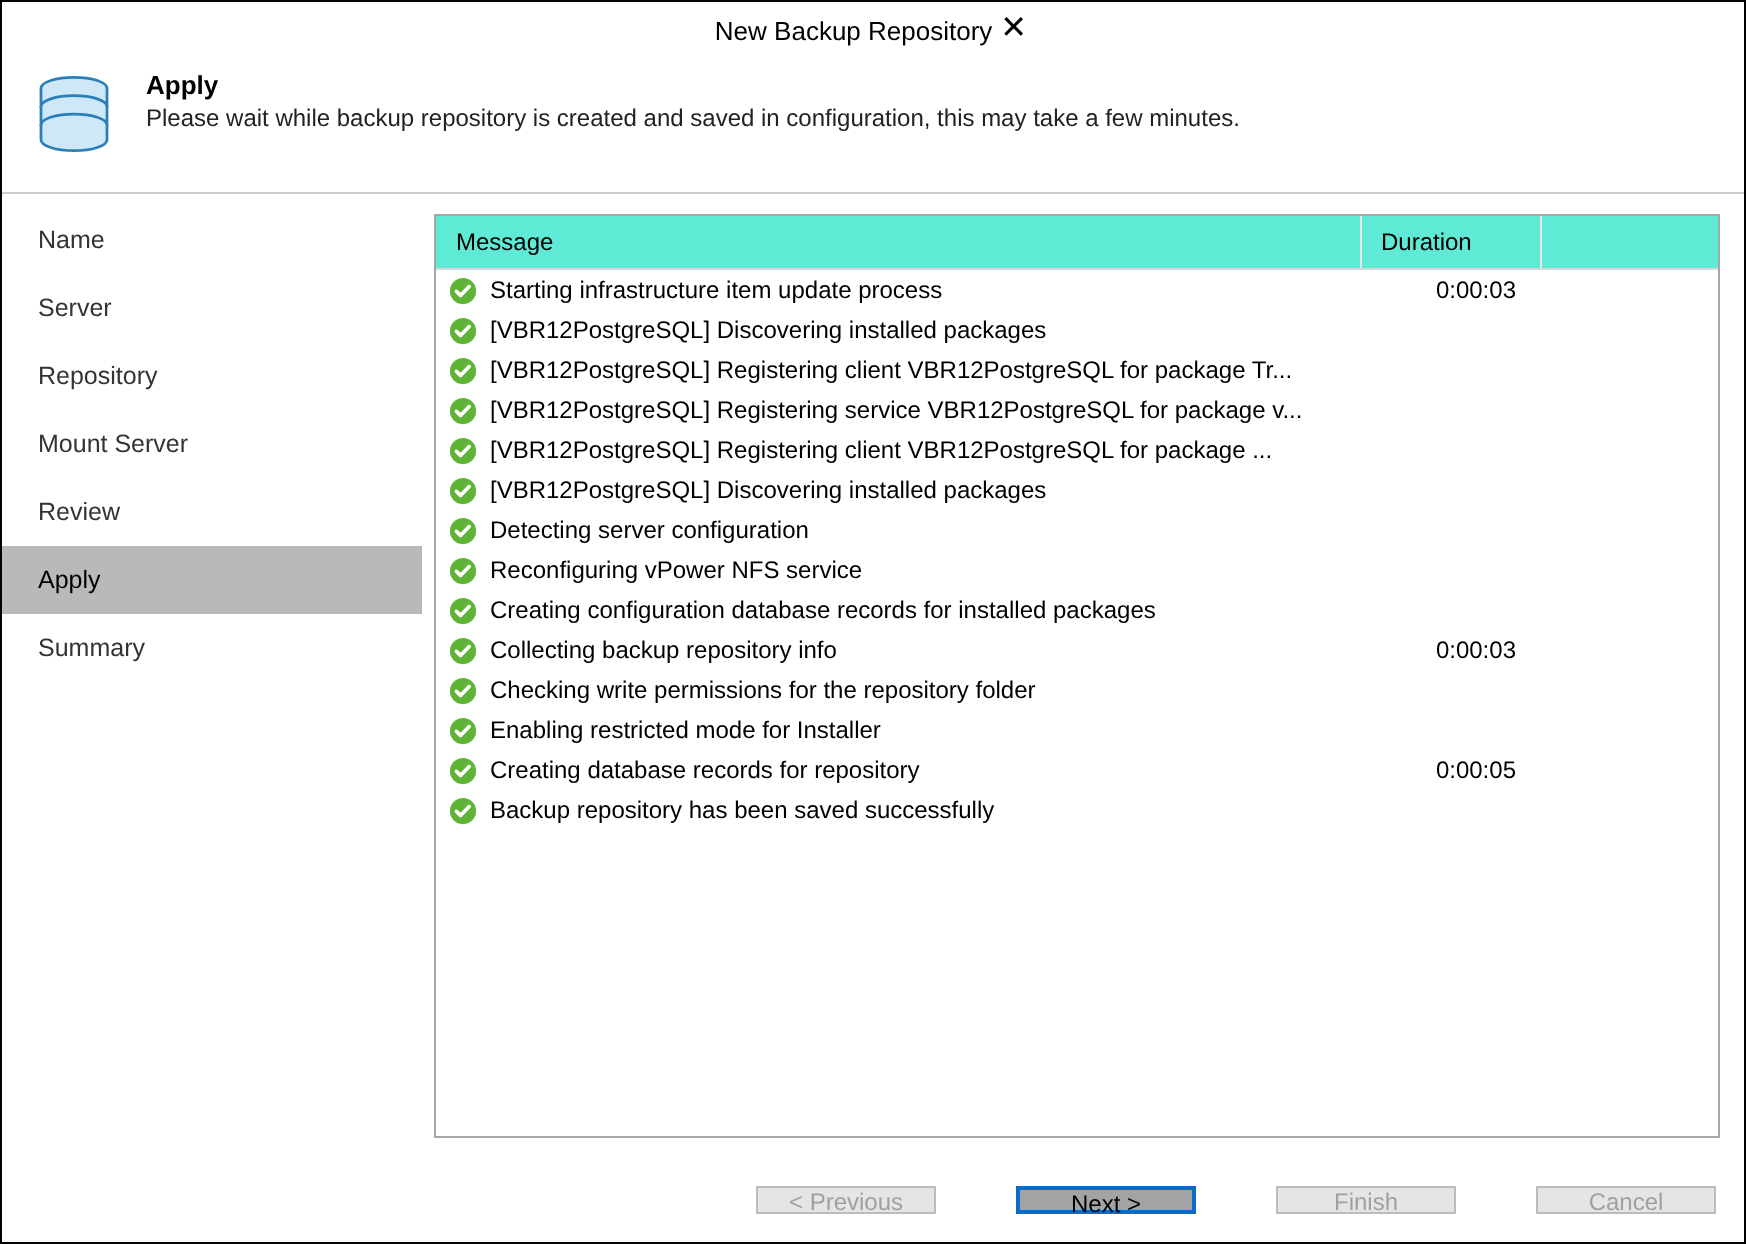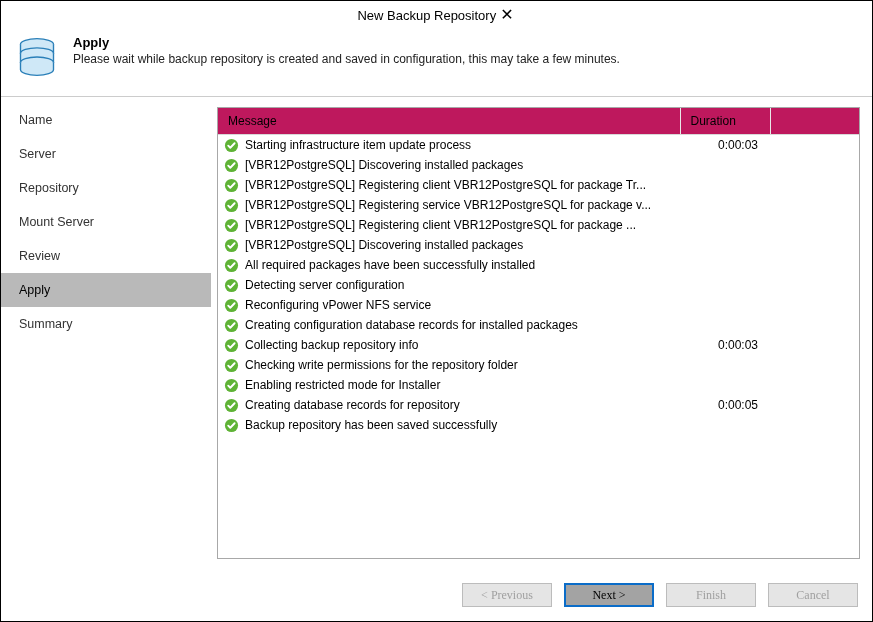--- a/index.html
+++ b/index.html
@@ -74,21 +74,21 @@
       border-collapse: collapse;
       table-layout: fixed;
     }
     th {
       text-align: left;
       font-weight: normal;
       font-size: 12px;
       padding: 6px 8px 6px 10px;
       border-bottom: 1px solid #d8d8d8;
       border-right: 1px solid #e8e8e8;
-      background: #be185d;
+      background: #5eead4;
     }
     th:last-child { border-right: none; }
     td {
       padding: 2.5px 8px 2.5px 6px;
       font-size: 12px;
       white-space: nowrap;
       overflow: hidden;
       text-overflow: ellipsis;
       vertical-align: middle;
     }
@@ -104,27 +104,28 @@
     .check-icon svg { width: 15px; height: 15px; }
     .footer {
       display: flex;
       justify-content: flex-end;
       gap: 12px;
       padding: 14px 14px;
       border-top: 0;
     }
     .btn {
       min-width: 90px;
-      height: 24px;
+      height: 14px;
       border: 1px solid #bcbcbc;
       background: #e5e5e5;
       font-size: 12px;
       color: #a0a0a0;
       cursor: default;
-      font-family: Liberation Serif, serif;
+      font-family: Liberation Sans, sans-serif;
+      margin-left: 28px;
     }
     .btn.primary {
       border: 2px solid #0a6cc8;
       background: #a3a3a3;
       color: #000;
       cursor: pointer;
     }
   </style>
 </head>
 <body>
@@ -256,33 +257,20 @@
               <td></td>
             </tr>
             <tr>
               <td class="msg">
                 <span class="check-icon">
                   <svg viewBox="0 0 16 16">
                     <circle cx="8" cy="8" r="7" fill="#5fb336"></circle>
                     <path d="M4.5 8.2 l2.2 2.2 4.6-4.8" stroke="#fff" stroke-width="2" fill="none" stroke-linecap="round" stroke-linejoin="round"></path>
                   </svg>
                 </span>
-                <span>All required packages have been successfully installed</span>
-              </td>
-              <td class="dur"></td>
-              <td></td>
-            </tr>
-            <tr>
-              <td class="msg">
-                <span class="check-icon">
-                  <svg viewBox="0 0 16 16">
-                    <circle cx="8" cy="8" r="7" fill="#5fb336"></circle>
-                    <path d="M4.5 8.2 l2.2 2.2 4.6-4.8" stroke="#fff" stroke-width="2" fill="none" stroke-linecap="round" stroke-linejoin="round"></path>
-                  </svg>
-                </span>
                 <span>Detecting server configuration</span>
               </td>
               <td class="dur"></td>
               <td></td>
             </tr>
             <tr>
               <td class="msg">
                 <span class="check-icon">
                   <svg viewBox="0 0 16 16">
                     <circle cx="8" cy="8" r="7" fill="#5fb336"></circle>

